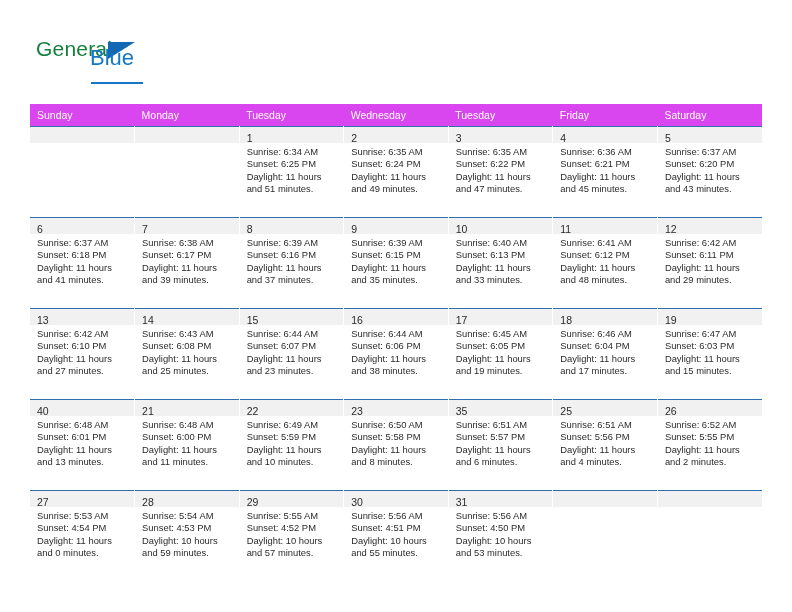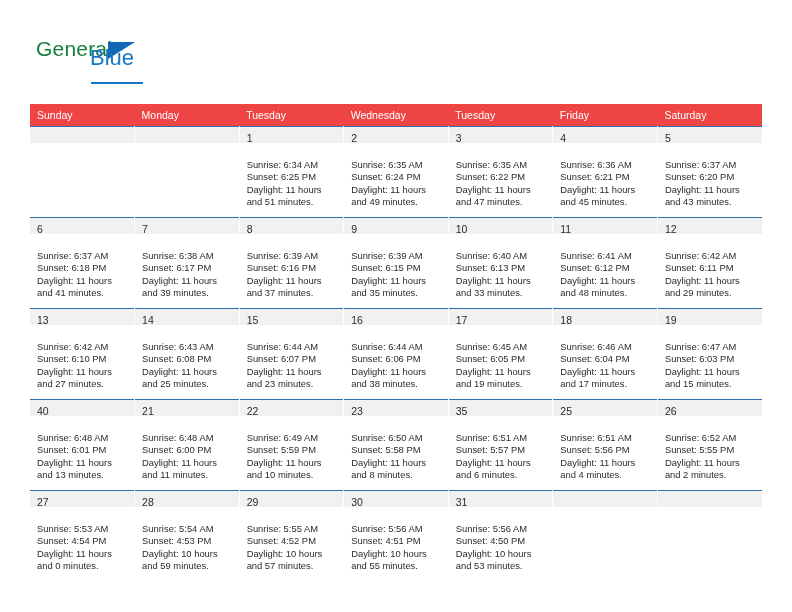--- a/index.html
+++ b/index.html
@@ -98,21 +98,21 @@
     position: absolute;
     left: 30px;
     top: 104px;
     width: 732px;
     border-collapse: collapse;
     table-layout: fixed;
   }
   .calendar col { width: 104.57px; }
 
   thead th {
-    background: #ef4444;
+    background: #d946ef;
     color: #ffffff;
     font-size: 10.5px;
     font-weight: normal;
     text-align: left;
     padding: 5px 0 5px 7px;
     height: 12px;
     vertical-align: middle;
     border: none;
   }
 
@@ -133,21 +133,21 @@
     height: 16px;
     padding: 1px 0 1px 7px;
     box-sizing: border-box;
   }
   .daynum {
     font-size: 10.5px;
     color: #2b2b2b;
     line-height: 14px;
   }
   .cell-body {
-    padding: 16px 5px 0 7px;
+    padding: 3px 5px 0 7px;
   }
   .cell-body .line {
     font-size: 9.4px;
     line-height: 12.3px;
     color: #2b2b2b;
     white-space: nowrap;
   }
   td.empty .daynum-band { background: #f1f1f1; }
 </style>
 </head>

